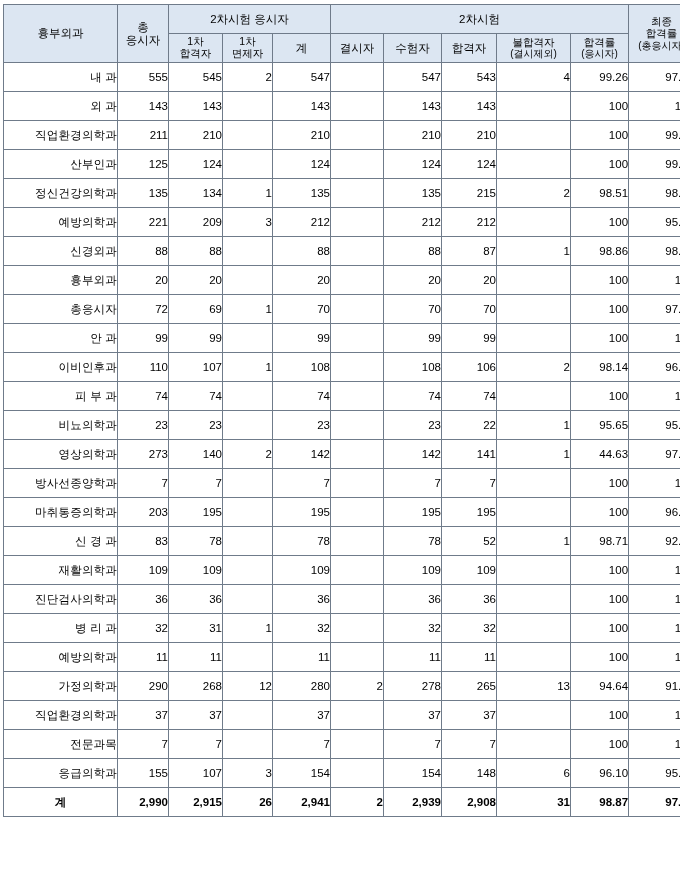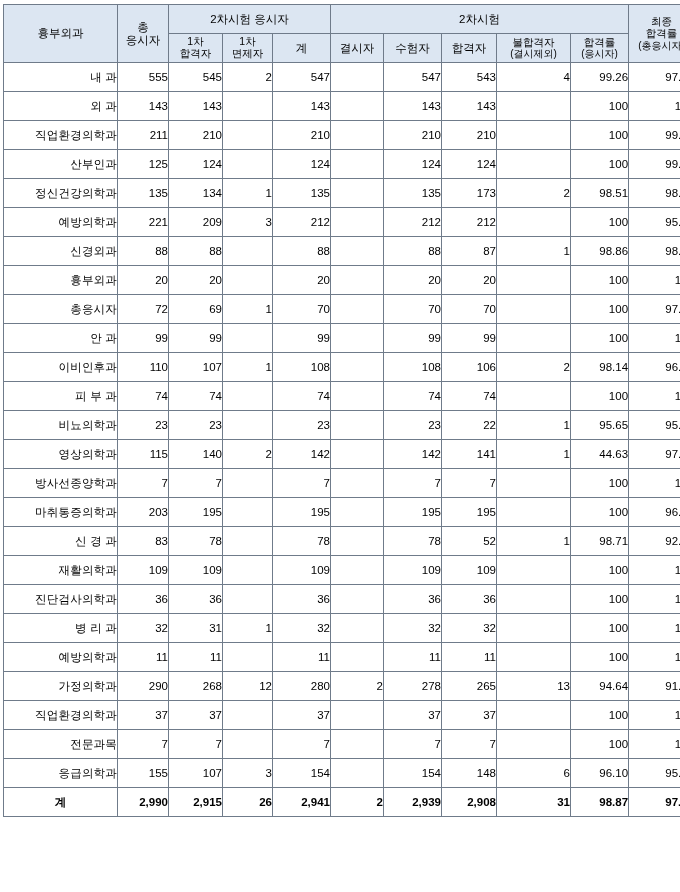--- a/index.html
+++ b/index.html
@@ -188,21 +188,21 @@
           <td class="num">99.20</td>
         </tr>
         <tr>
           <td class="subject">정신건강의학과</td>
           <td class="num">135</td>
           <td class="num">134</td>
           <td class="num">1</td>
           <td class="num">135</td>
           <td class="num"></td>
           <td class="num">135</td>
-          <td class="num">173</td>
+          <td class="num">215</td>
           <td class="num">2</td>
           <td class="num">98.51</td>
           <td class="num">98.51</td>
         </tr>
         <tr>
           <td class="subject">예방의학과</td>
           <td class="num">221</td>
           <td class="num">209</td>
           <td class="num">3</td>
           <td class="num">212</td>
@@ -299,21 +299,21 @@
           <td class="num">23</td>
           <td class="num"></td>
           <td class="num">23</td>
           <td class="num">22</td>
           <td class="num">1</td>
           <td class="num">95.65</td>
           <td class="num">95.65</td>
         </tr>
         <tr>
           <td class="subject">영상의학과</td>
-          <td class="num">115</td>
+          <td class="num">273</td>
           <td class="num">140</td>
           <td class="num">2</td>
           <td class="num">142</td>
           <td class="num"></td>
           <td class="num">142</td>
           <td class="num">141</td>
           <td class="num">1</td>
           <td class="num">44.63</td>
           <td class="num">97.91</td>
         </tr>

